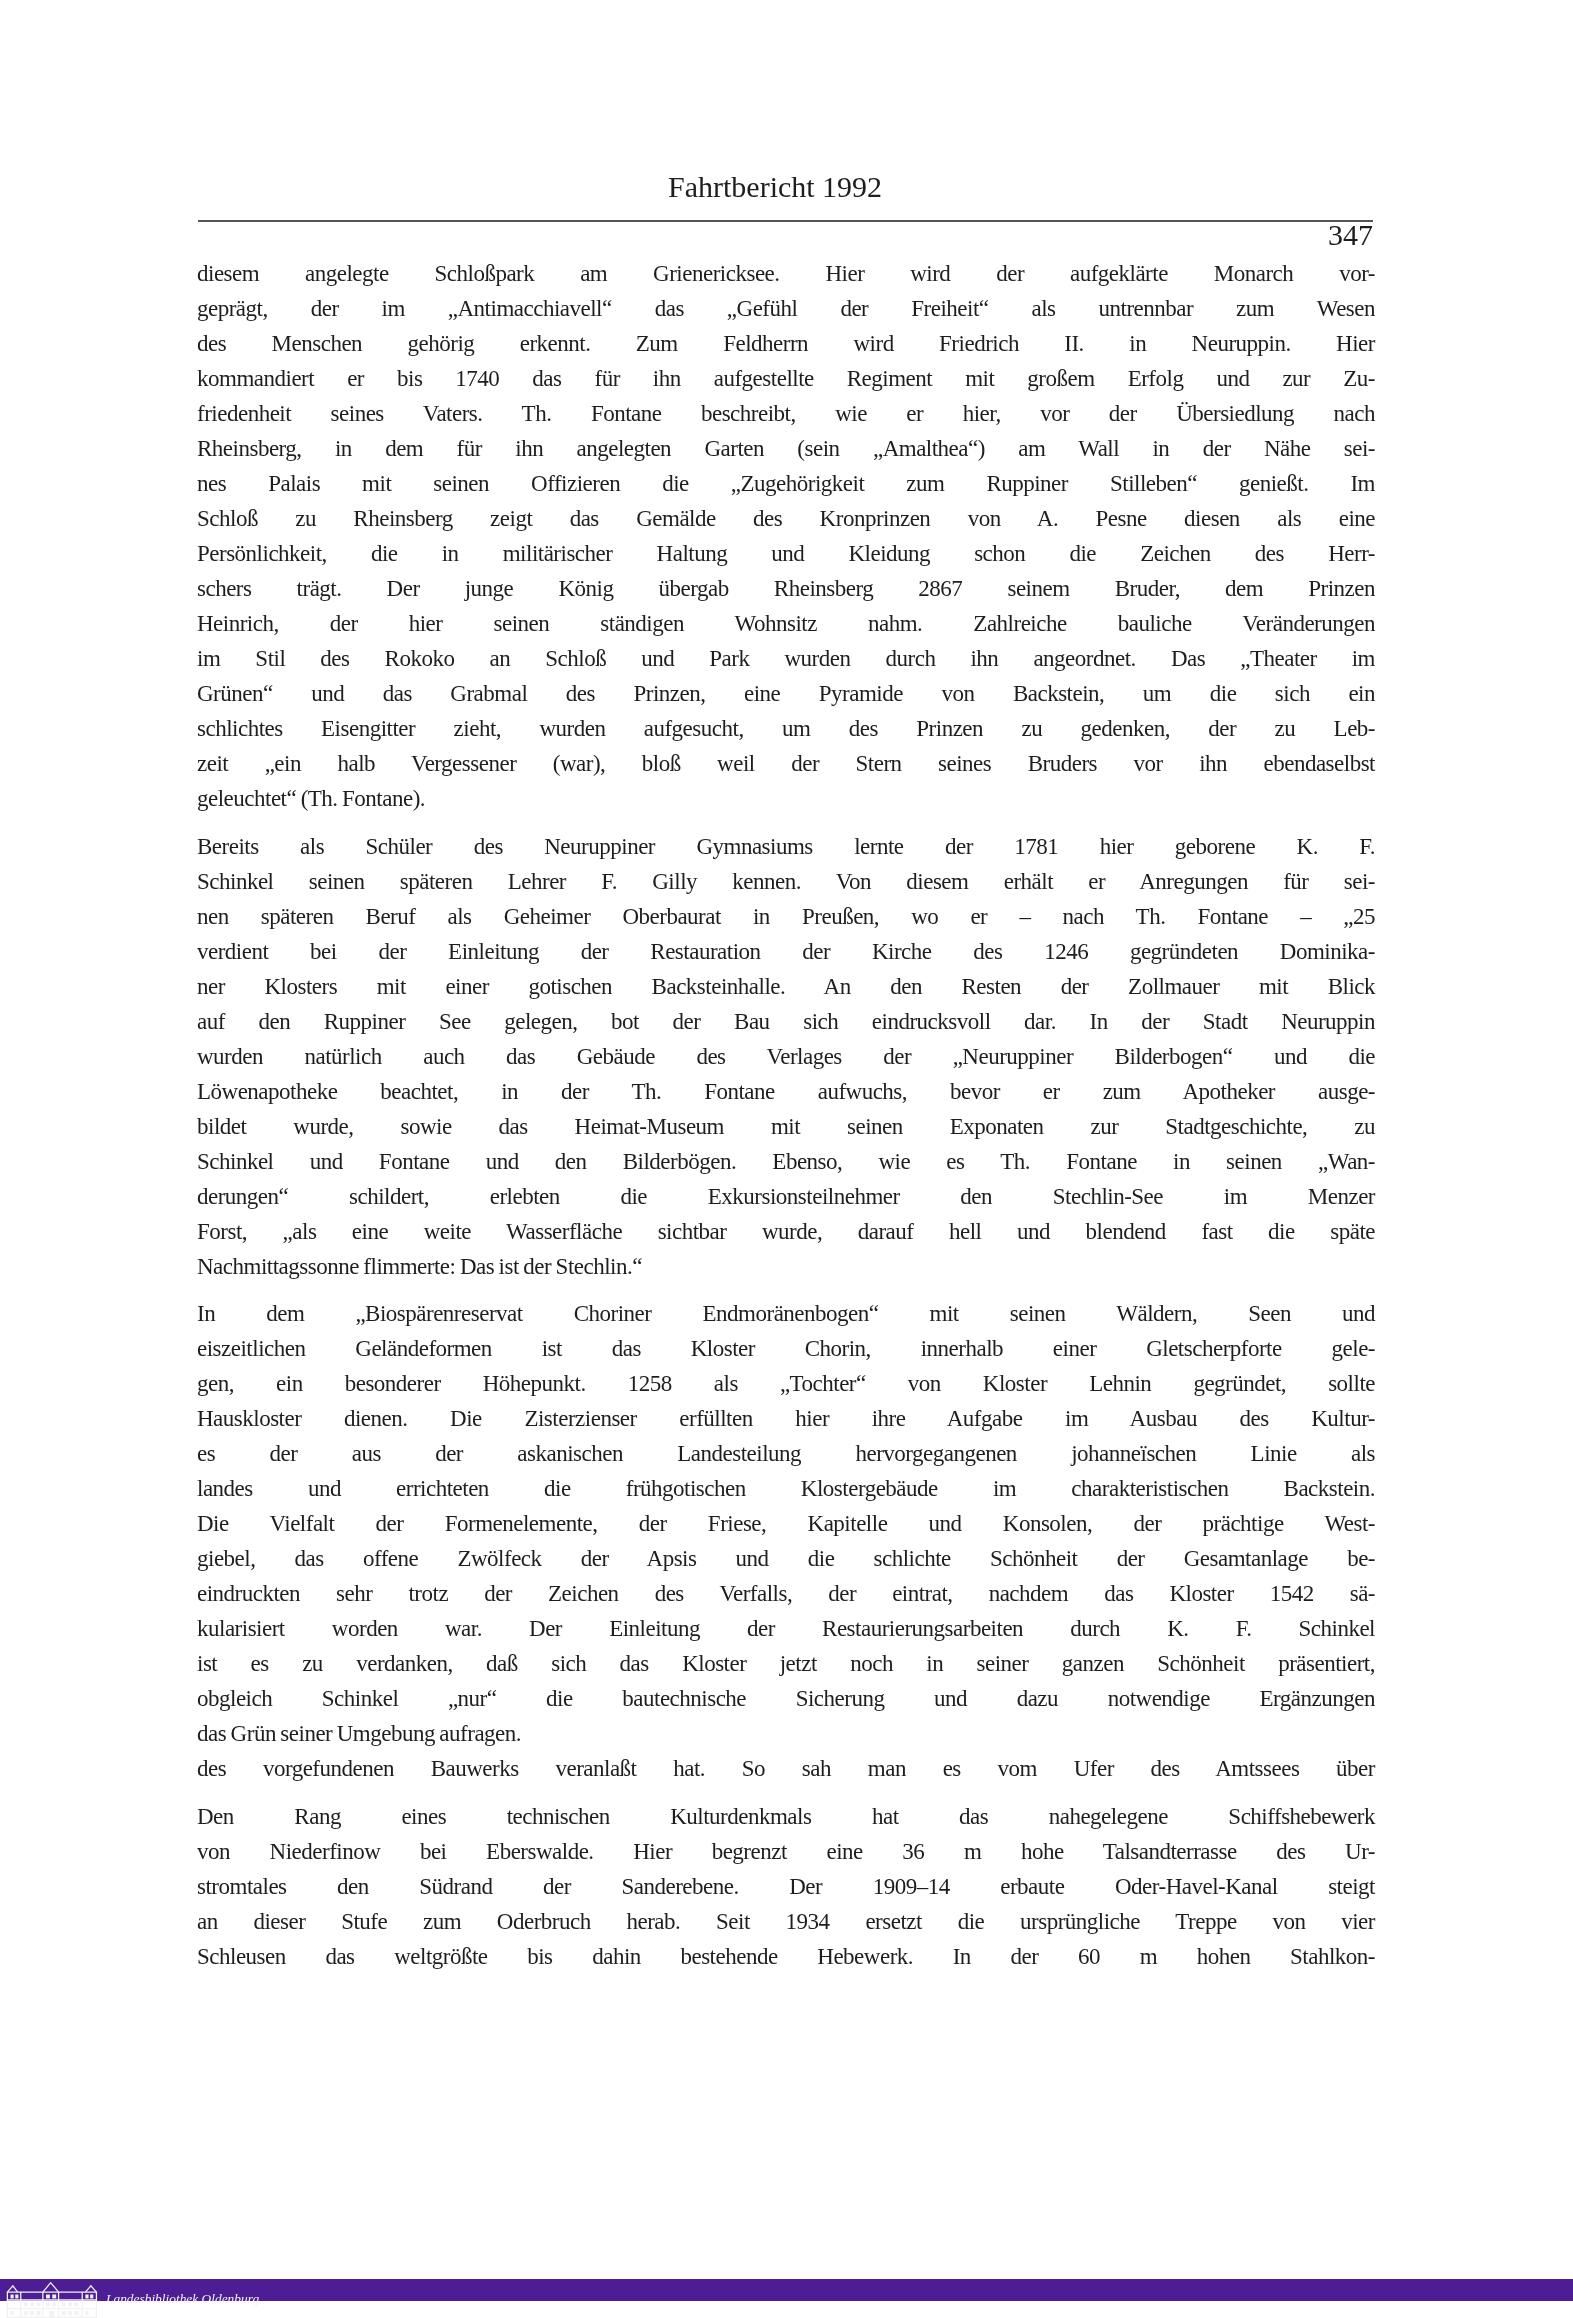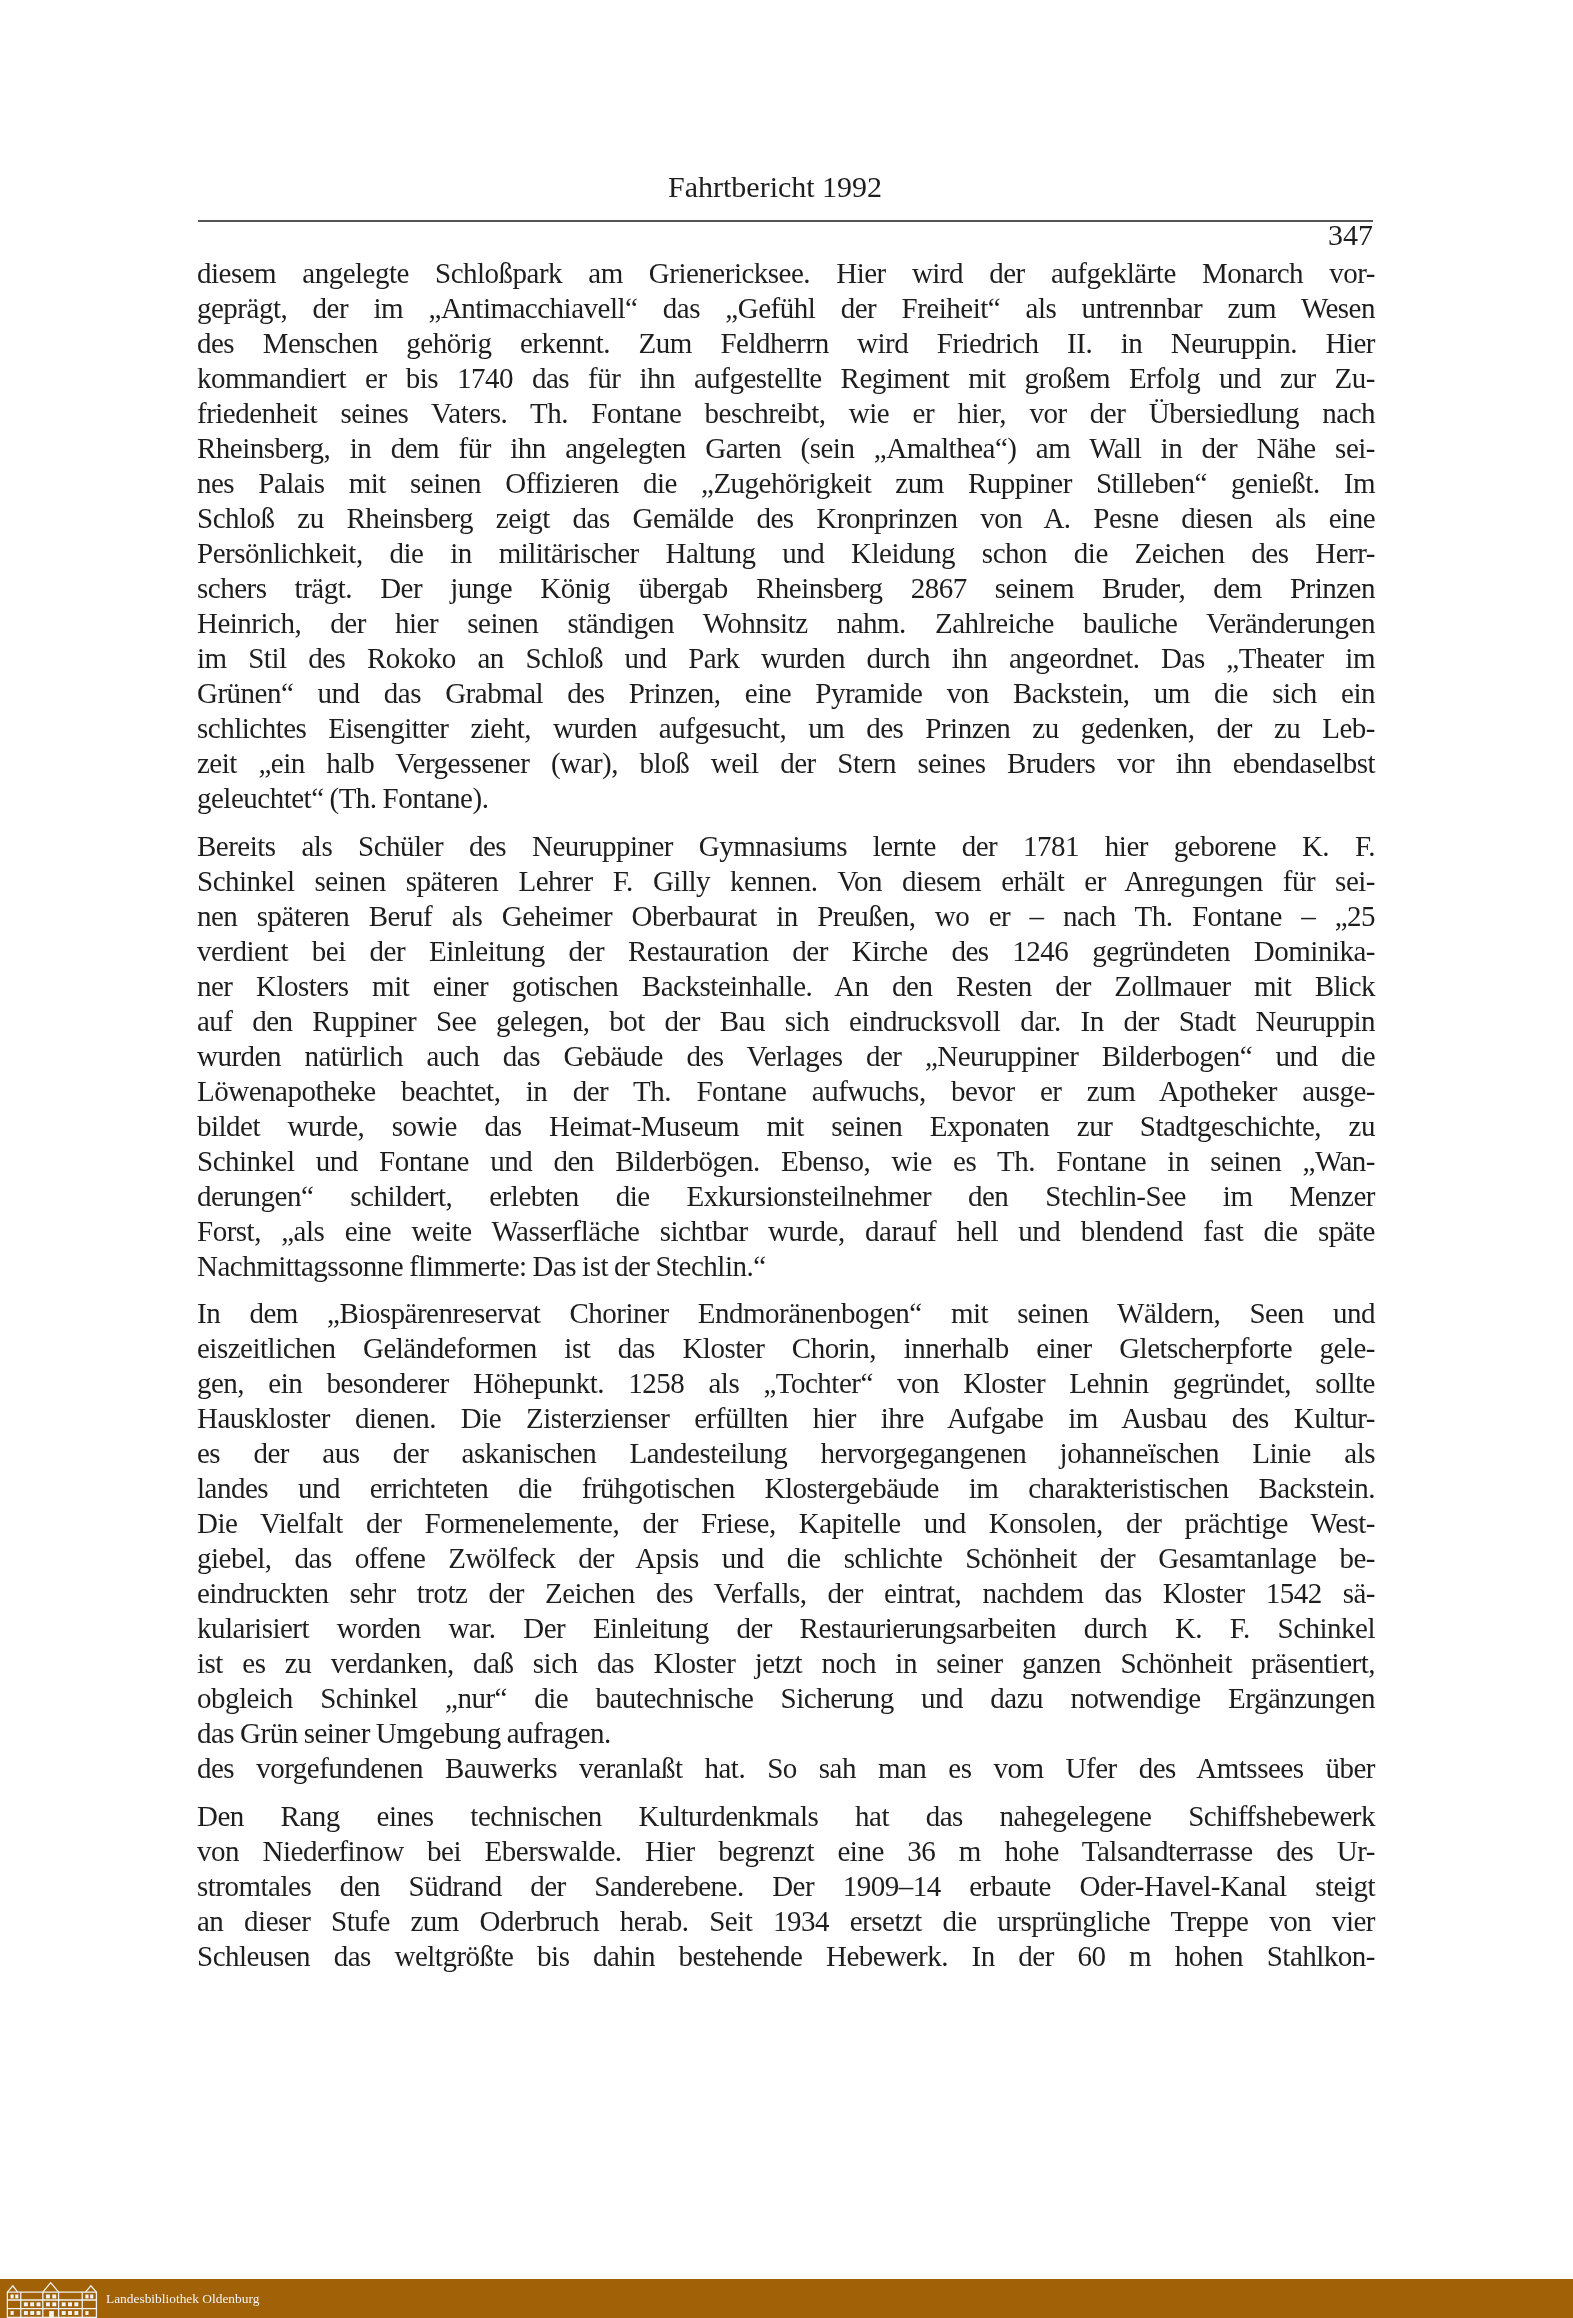--- a/index.html
+++ b/index.html
@@ -14,27 +14,27 @@
   .running-head .title { position: absolute; left: 39px; top: 0; text-align: center; }
   .running-head .page-no { position: absolute; right: 0; top: 0; margin-top: 48px; }
   .head-rule {
     position: absolute; left: 198px; top: 220px; width: 1175px; height: 1.6px; background: #555;
   }
   .body-text {
     position: absolute; left: 197px; top: 256px; width: 1178px;
   }
   .para { margin: 0 0 12.6px 0; }
   .line {
-    font-size: 29px; line-height: 35px; height: 35px;
+    font-size: 23px; line-height: 35px; height: 35px;
     text-align: justify; text-align-last: justify; white-space: nowrap; overflow: visible;
     letter-spacing: -0.5px; word-spacing: -0.8px;
   }
   .line.last { text-align-last: left; }
   .footer-bar {
-    position: absolute; left: 0; top: 2279px; width: 1574px; height: 39px; background: #a16207;
+    position: absolute; left: 0; top: 2279px; width: 1574px; height: 22px; background: #4c1d95; font-style: italic;
   }
   .footer-logo {
     position: absolute; left: 4.7px; top: 1.6px; width: 93px; height: 38px;
   }
   .footer-label {
     position: absolute; left: 106px; top: 7.9px; font-size: 13.4px; line-height: 23.6px; color: #f4f4f4;
     font-family: "Liberation Serif", serif;
   }
 </style>
 </head>

